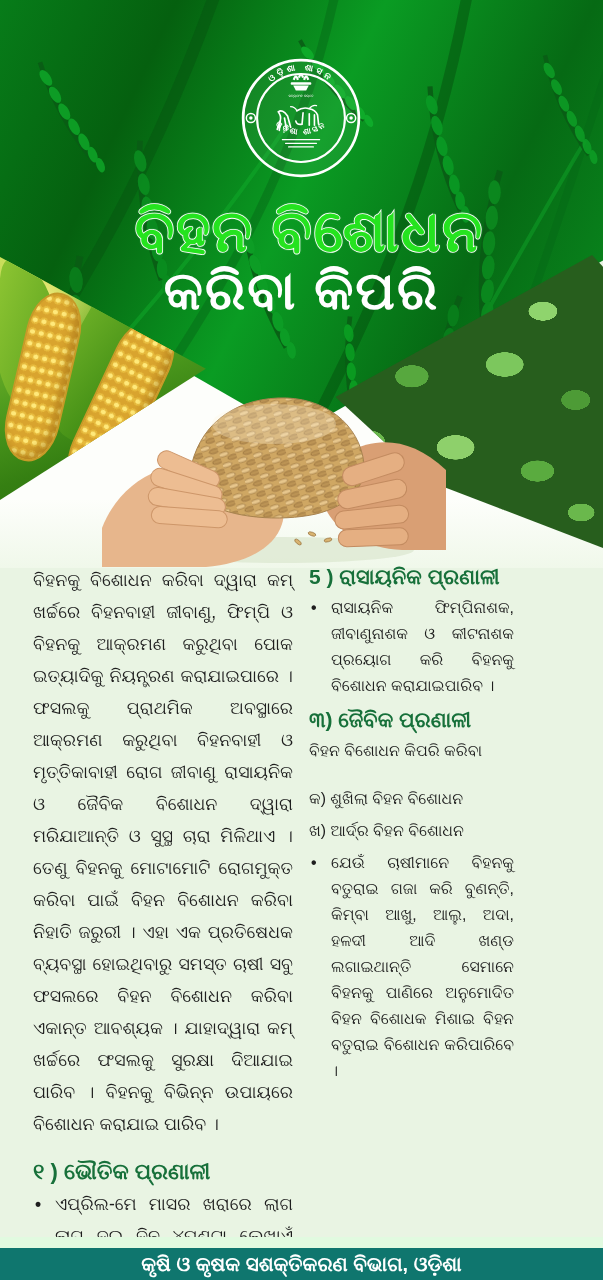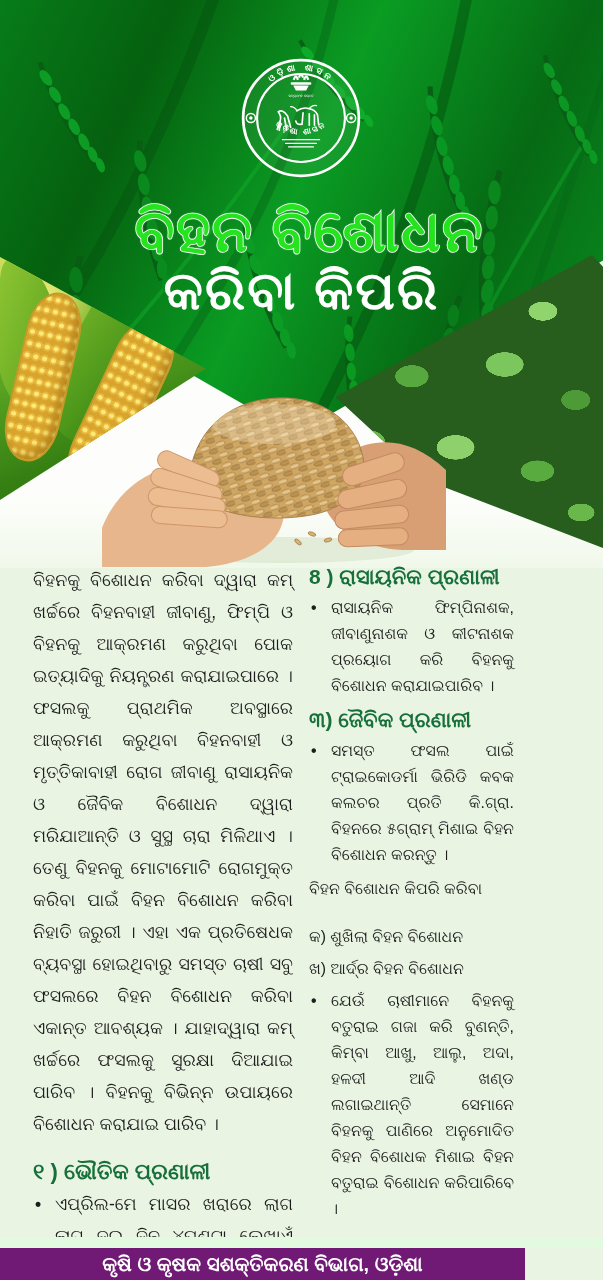--- a/index.html
+++ b/index.html
@@ -81,22 +81,22 @@
   .col-left .sec{font-size:22px;margin:16px 0 0;}
   .col-right .sec{font-size:21px;margin:8px 0 5px;}
   .col-right .sec.first{margin-top:0;}
   .bullet{position:relative;padding-left:22px;text-align:justify;margin:0 0 8px;}
   .bullet::before{content:"\2022";position:absolute;left:2px;top:0;font-weight:bold;}
   .howto-title{margin:8px 0 22px;}
   .method-label{margin:22px 0 6px;}
   .col-right p{margin-top:0;}
   
   .footer-strip{position:absolute;left:0;top:1237px;width:603px;height:11px;background:#e1fae0;}
-  .footer-bar{position:absolute;left:0;top:1248px;width:525px;height:32px;
-    background:#701a75;color:#ffffff;font-weight:bold;font-size:20px;
+  .footer-bar{position:absolute;left:0;top:1248px;width:603px;height:32px;
+    background:#0f766e;color:#ffffff;font-weight:bold;font-size:20px;
     line-height:32px;text-align:center;}
 </style>
 </head>
 <body>
 
 <div id="poster">
 
   <div class="mid-band"></div>
 
   <div class="rice">
@@ -209,24 +209,23 @@
   </svg>
 
   <main class="content">
     <div class="col-left">
       <p class="intro">ବିହନକୁ ବିଶୋଧନ କରିବା ଦ୍ୱାରା କମ୍ ଖର୍ଚ୍ଚରେ ବିହନବାହୀ ଜୀବାଣୁ, ଫିମ୍ପି ଓ ବିହନକୁ ଆକ୍ରମଣ କରୁଥିବା ପୋକ ଇତ୍ୟାଦିକୁ ନିୟନ୍ତ୍ରଣ କରାଯାଇପାରେ । ଫସଲକୁ ପ୍ରାଥମିକ ଅବସ୍ଥାରେ ଆକ୍ରମଣ କରୁଥିବା ବିହନବାହୀ ଓ ମୃତ୍ତିକାବାହୀ ରୋଗ ଜୀବାଣୁ ରାସାୟନିକ ଓ ଜୈବିକ ବିଶୋଧନ ଦ୍ୱାରା ମରିଯାଆନ୍ତି ଓ ସୁସ୍ଥ ଚାରା ମିଳିଥାଏ । ତେଣୁ ବିହନକୁ ମୋଟାମୋଟି ରୋଗମୁକ୍ତ କରିବା ପାଇଁ ବିହନ ବିଶୋଧନ କରିବା ନିହାତି ଜରୁରୀ । ଏହା ଏକ ପ୍ରତିଷେଧକ ବ୍ୟବସ୍ଥା ହୋଇଥିବାରୁ ସମସ୍ତ ଚାଷୀ ସବୁ ଫସଲରେ ବିହନ ବିଶୋଧନ କରିବା ଏକାନ୍ତ ଆବଶ୍ୟକ । ଯାହାଦ୍ୱାରା କମ୍ ଖର୍ଚ୍ଚରେ ଫସଲକୁ ସୁରକ୍ଷା ଦିଆଯାଇ ପାରିବ । ବିହନକୁ ବିଭିନ୍ନ ଉପାୟରେ ବିଶୋଧନ କରାଯାଇ ପାରିବ ।</p>
       <h2 class="sec">୧ ) ଭୌତିକ ପ୍ରଣାଳୀ</h2>
       <div class="bullet">ଏପ୍ରିଲ-ମେ ମାସର ଖରାରେ ଲାଗ ଲାଗ ଦୁଇ ଦିନ ୪ଘଣ୍ଟା ଲେଖାଏଁ ଶୁଖାଇ ବିହନକୁ ବିଶୋଧନ କରାଯାଇପାରେ ।</div>
 
     </div>
     <div class="col-right">
-      <h2 class="sec first">8 ) ରାସାୟନିକ ପ୍ରଣାଳୀ</h2>
+      <h2 class="sec first">5 ) ରାସାୟନିକ ପ୍ରଣାଳୀ</h2>
       <div class="bullet">ରାସାୟନିକ ଫିମ୍ପିନାଶକ, ଜୀବାଣୁନାଶକ ଓ କୀଟନାଶକ ପ୍ରୟୋଗ କରି ବିହନକୁ ବିଶୋଧନ କରାଯାଇପାରିବ ।</div>
       <h2 class="sec">୩) ଜୈବିକ ପ୍ରଣାଳୀ</h2>
-      <div class="bullet">ସମସ୍ତ ଫସଲ ପାଇଁ ଟ୍ରାଇକୋଡର୍ମା ଭିରିଡି କବକ କଲଚର ପ୍ରତି କି.ଗ୍ରା. ବିହନରେ ୫ଗ୍ରାମ୍ ମିଶାଇ ବିହନ ବିଶୋଧନ କରନ୍ତୁ ।</div>
       <p class="howto-title">ବିହନ ବିଶୋଧନ କିପରି କରିବା</p>
       <p class="method-label">କ) ଶୁଖିଲା ବିହନ ବିଶୋଧନ</p>
       <p class="method-label">ଖ) ଆର୍ଦ୍ର ବିହନ ବିଶୋଧନ</p>
       <div class="bullet">ଯେଉଁ ଚାଷୀମାନେ ବିହନକୁ ବତୁରାଇ ଗଜା କରି ବୁଣନ୍ତି, କିମ୍ବା ଆଖୁ, ଆଲୁ, ଅଦା, ହଳଦୀ ଆଦି ଖଣ୍ଡ ଲଗାଇଥାନ୍ତି ସେମାନେ ବିହନକୁ ପାଣିରେ ଅନୁମୋଦିତ ବିହନ ବିଶୋଧକ ମିଶାଇ ବିହନ ବତୁରାଇ ବିଶୋଧନ କରିପାରିବେ ।</div>
     </div>
   </main>
 
   <div class="footer-strip"></div>
   <div class="footer-bar">କୃଷି ଓ କୃଷକ ସଶକ୍ତିକରଣ ବିଭାଗ, ଓଡ଼ିଶା</div>
 

